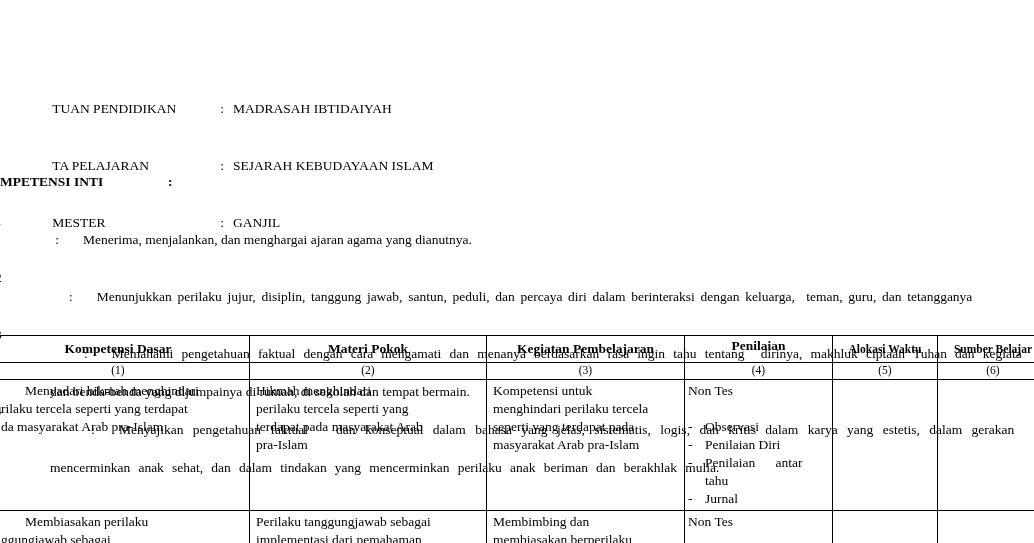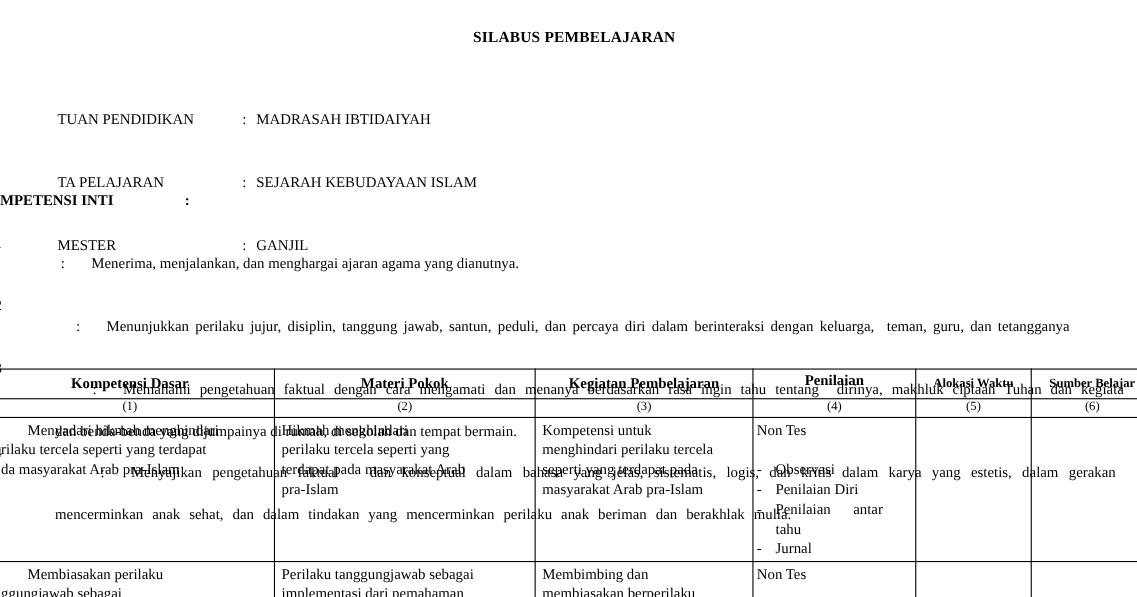--- a/index.html
+++ b/index.html
@@ -44,21 +44,20 @@
   .pitem{display:flex;line-height:18px;}
   .dash{flex:0 0 17px;width:17px;}
   .pcont{padding-left:17px;line-height:18px;}
   .spread{word-spacing:17px;}
 </style>
 </head>
 <body>
 
 <div class="screen">
 
-  <div class="title">SILABUS PEMBELAJARAN</div>
 
   <div class="fields">
     <div class="frow">
       <span class="flabel">TUAN PENDIDIKAN</span><span class="fcolon">:</span><span class="fvalue">MADRASAH IBTIDAIYAH</span>
     </div>
     <div class="frow">
       <span class="flabel">TA PELAJARAN</span><span class="fcolon">:</span><span class="fvalue">SEJARAH KEBUDAYAAN ISLAM</span>
     </div>
     <div class="frow">
       <span class="flabel">MESTER</span><span class="fcolon">:</span><span class="fvalue">GANJIL</span>

